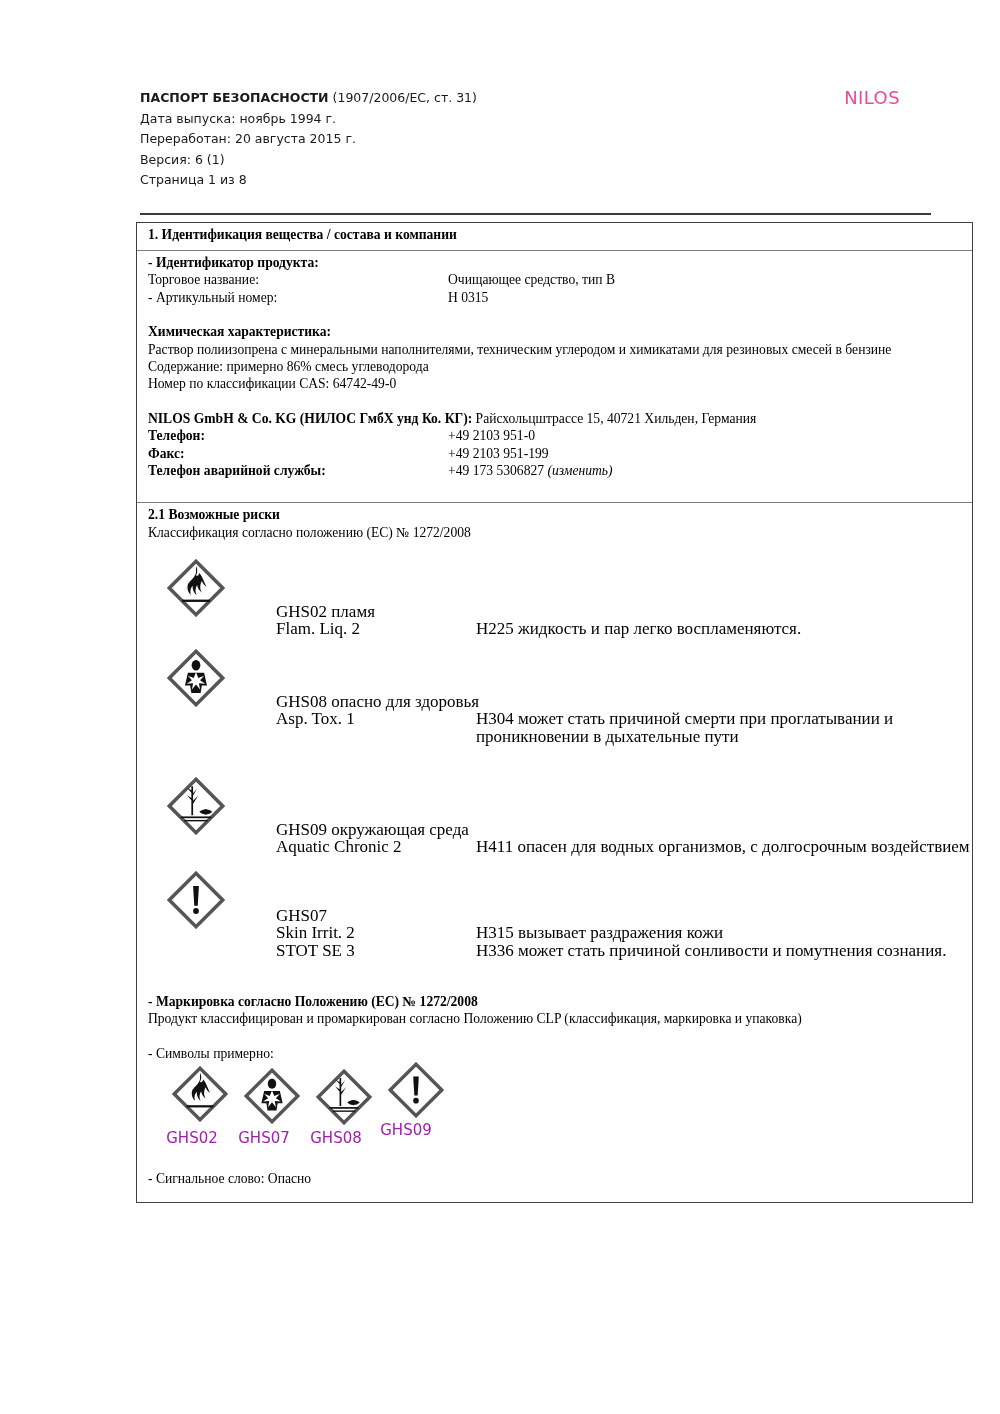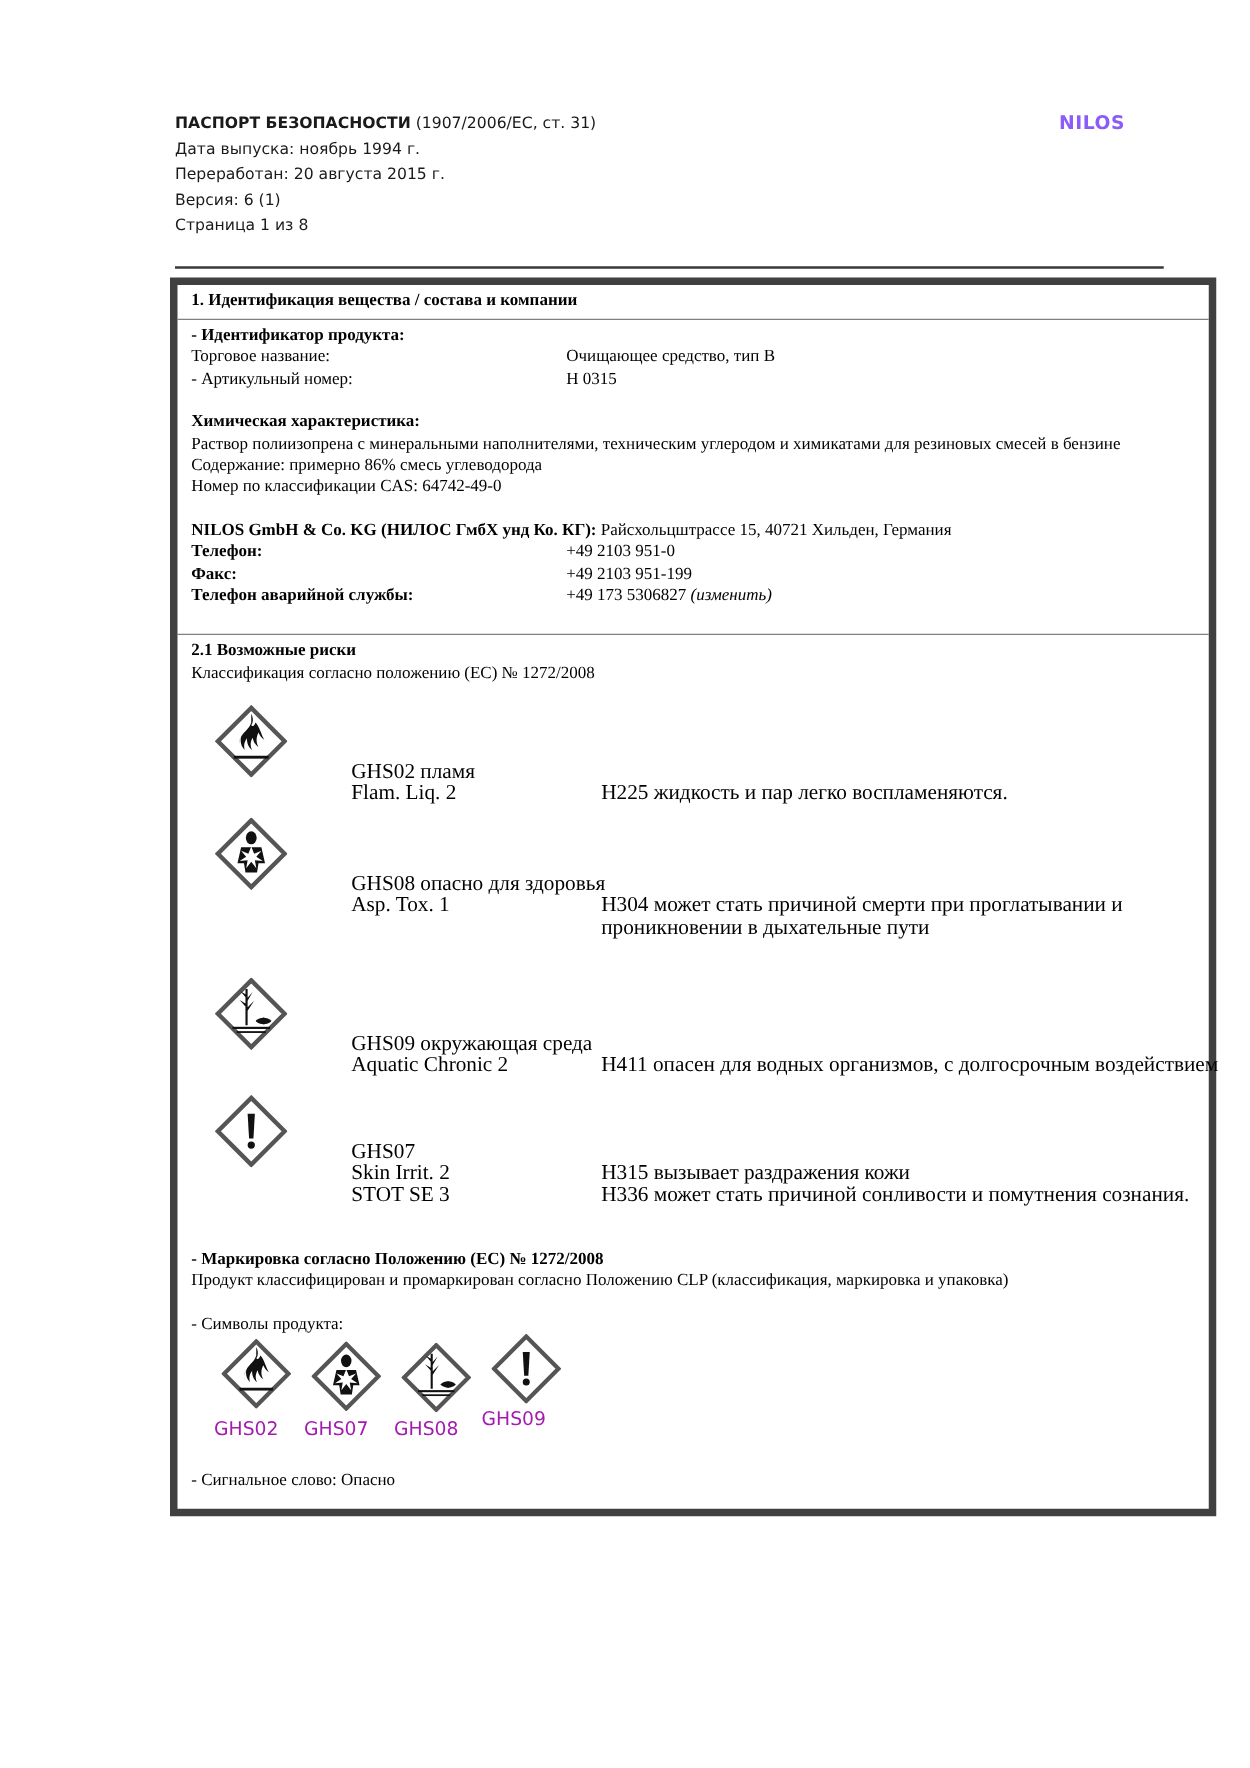--- a/index.html
+++ b/index.html
@@ -30,43 +30,42 @@
   .hdr-row {
     position: relative;
     white-space: nowrap;
   }
   .hdr-bold { font-weight: bold; }
   .hdr-brand {
     position: absolute;
     right: 0;
     top: 0;
     font-family: "DejaVu Sans", "Liberation Sans", sans-serif;
-    font-size: 15px;
+    font-size: 18px;
     letter-spacing: 0.4px;
-    color: #8b5cf6;
-    font-weight: bold;
+    color: #ec4899;
   }
 
   
   .top-rule {
     position: absolute;
     left: 140px;
     top: 213px;
     width: 791px;
     height: 2px;
     background: #3a3a3a;
   }
 
   
   .doc-table {
     position: absolute;
     left: 136px;
     top: 222px;
     width: 837px;
-    border: 6px solid #404040;
+    border: 1px solid #404040;
     box-sizing: border-box;
     background: #ffffff;
   }
   .tbl-cell {
     box-sizing: border-box;
     padding: 3px 10px 6px 11px;
     font-size: 13.6px;
     line-height: 17.4px;
   }
   .cell-sep { border-top: 1px solid #808080; }
@@ -248,21 +247,21 @@
           <div class="hline"><span class="hclass">Skin Irrit. 2</span><span class="hcode">H315 вызывает раздражения кожи</span></div>
           <div class="hline"><span class="hclass">STOT SE 3</span><span class="hcode">H336 может стать причиной сонливости и помутнения сознания.</span></div>
         </div>
       </div>
 
     <div class="bold" style="margin-top:4px;">- Маркировка согласно Положению (ЕС) № 1272/2008</div>
     <div>Продукт классифицирован и промаркирован согласно Положению CLP (классификация, маркировка и упаковка)</div>
 
     <div class="blank-line"></div>
 
-    <div>- Символы продукта:</div>
+    <div>- Символы примерно:</div>
 
     <div class="picto-strip" id="picto-strip">
         <div class="picto-item" style="left:24px; top:0px">
           <div class="pic">
             <svg viewBox="0 0 100 100" width="56" height="56">
               <use href="#sym-flame"></use>
             </svg>
           </div>
         </div>
         <div class="picto-item" style="left:44px; top:64px">

